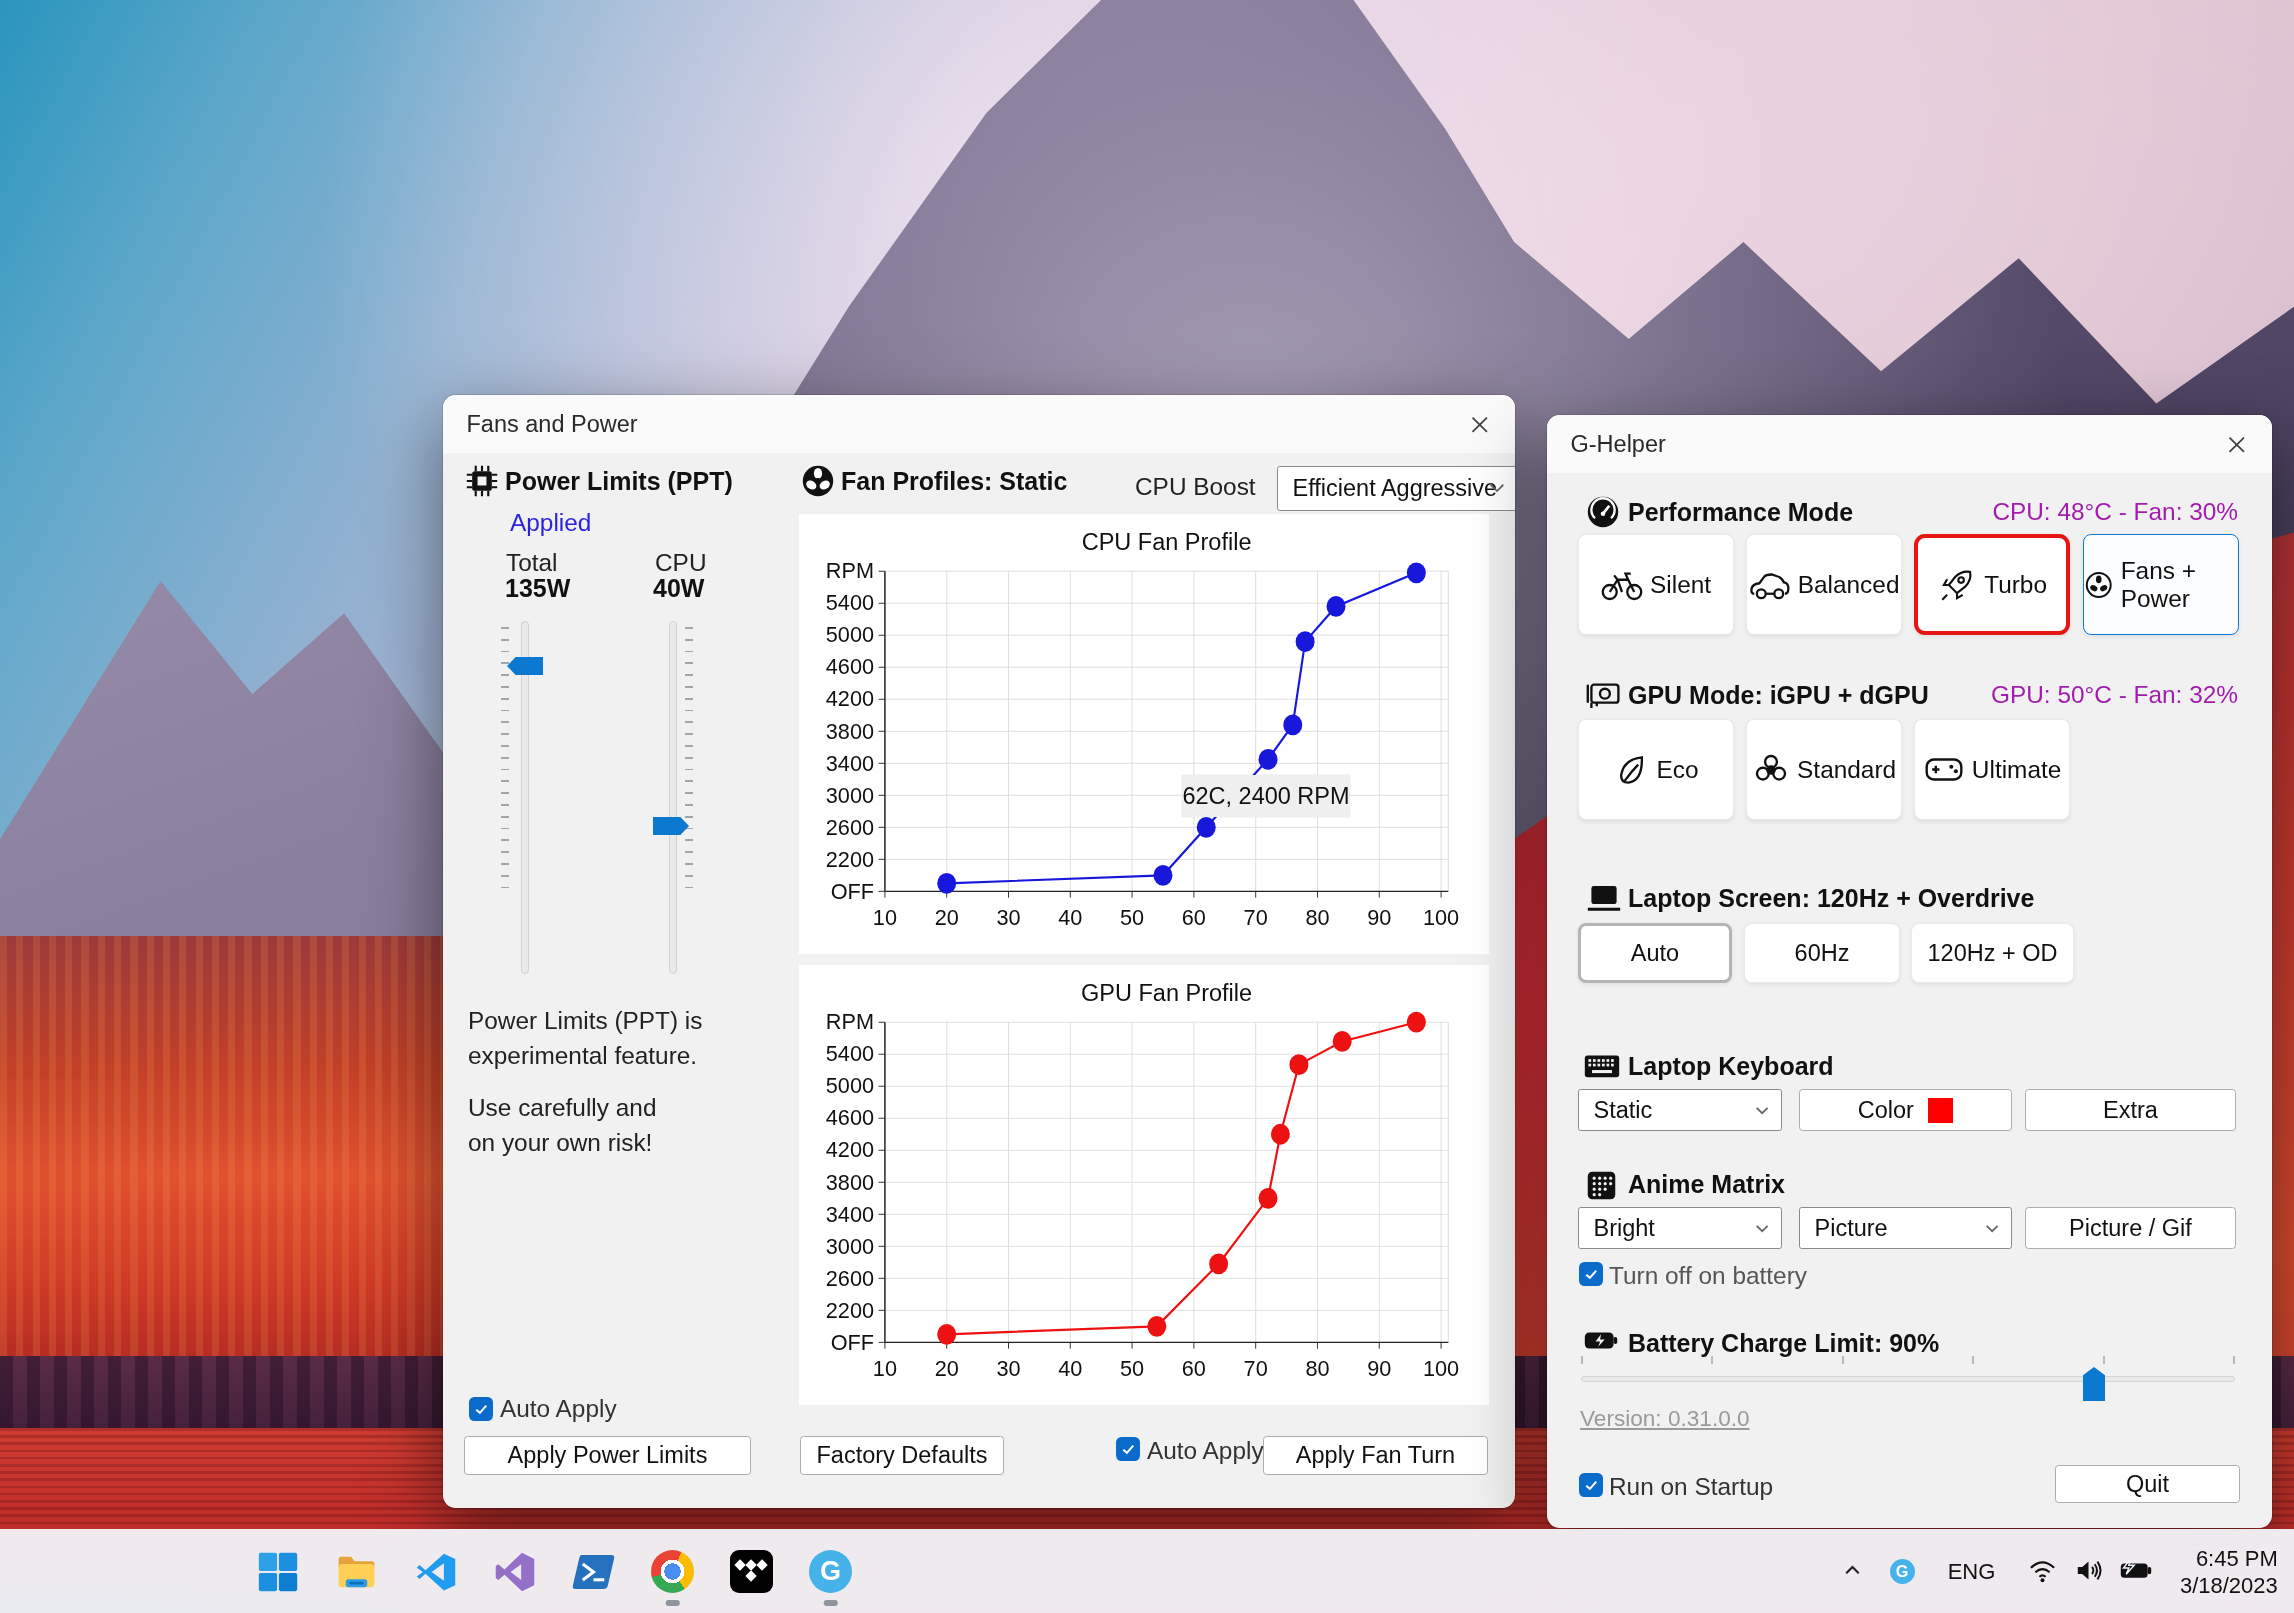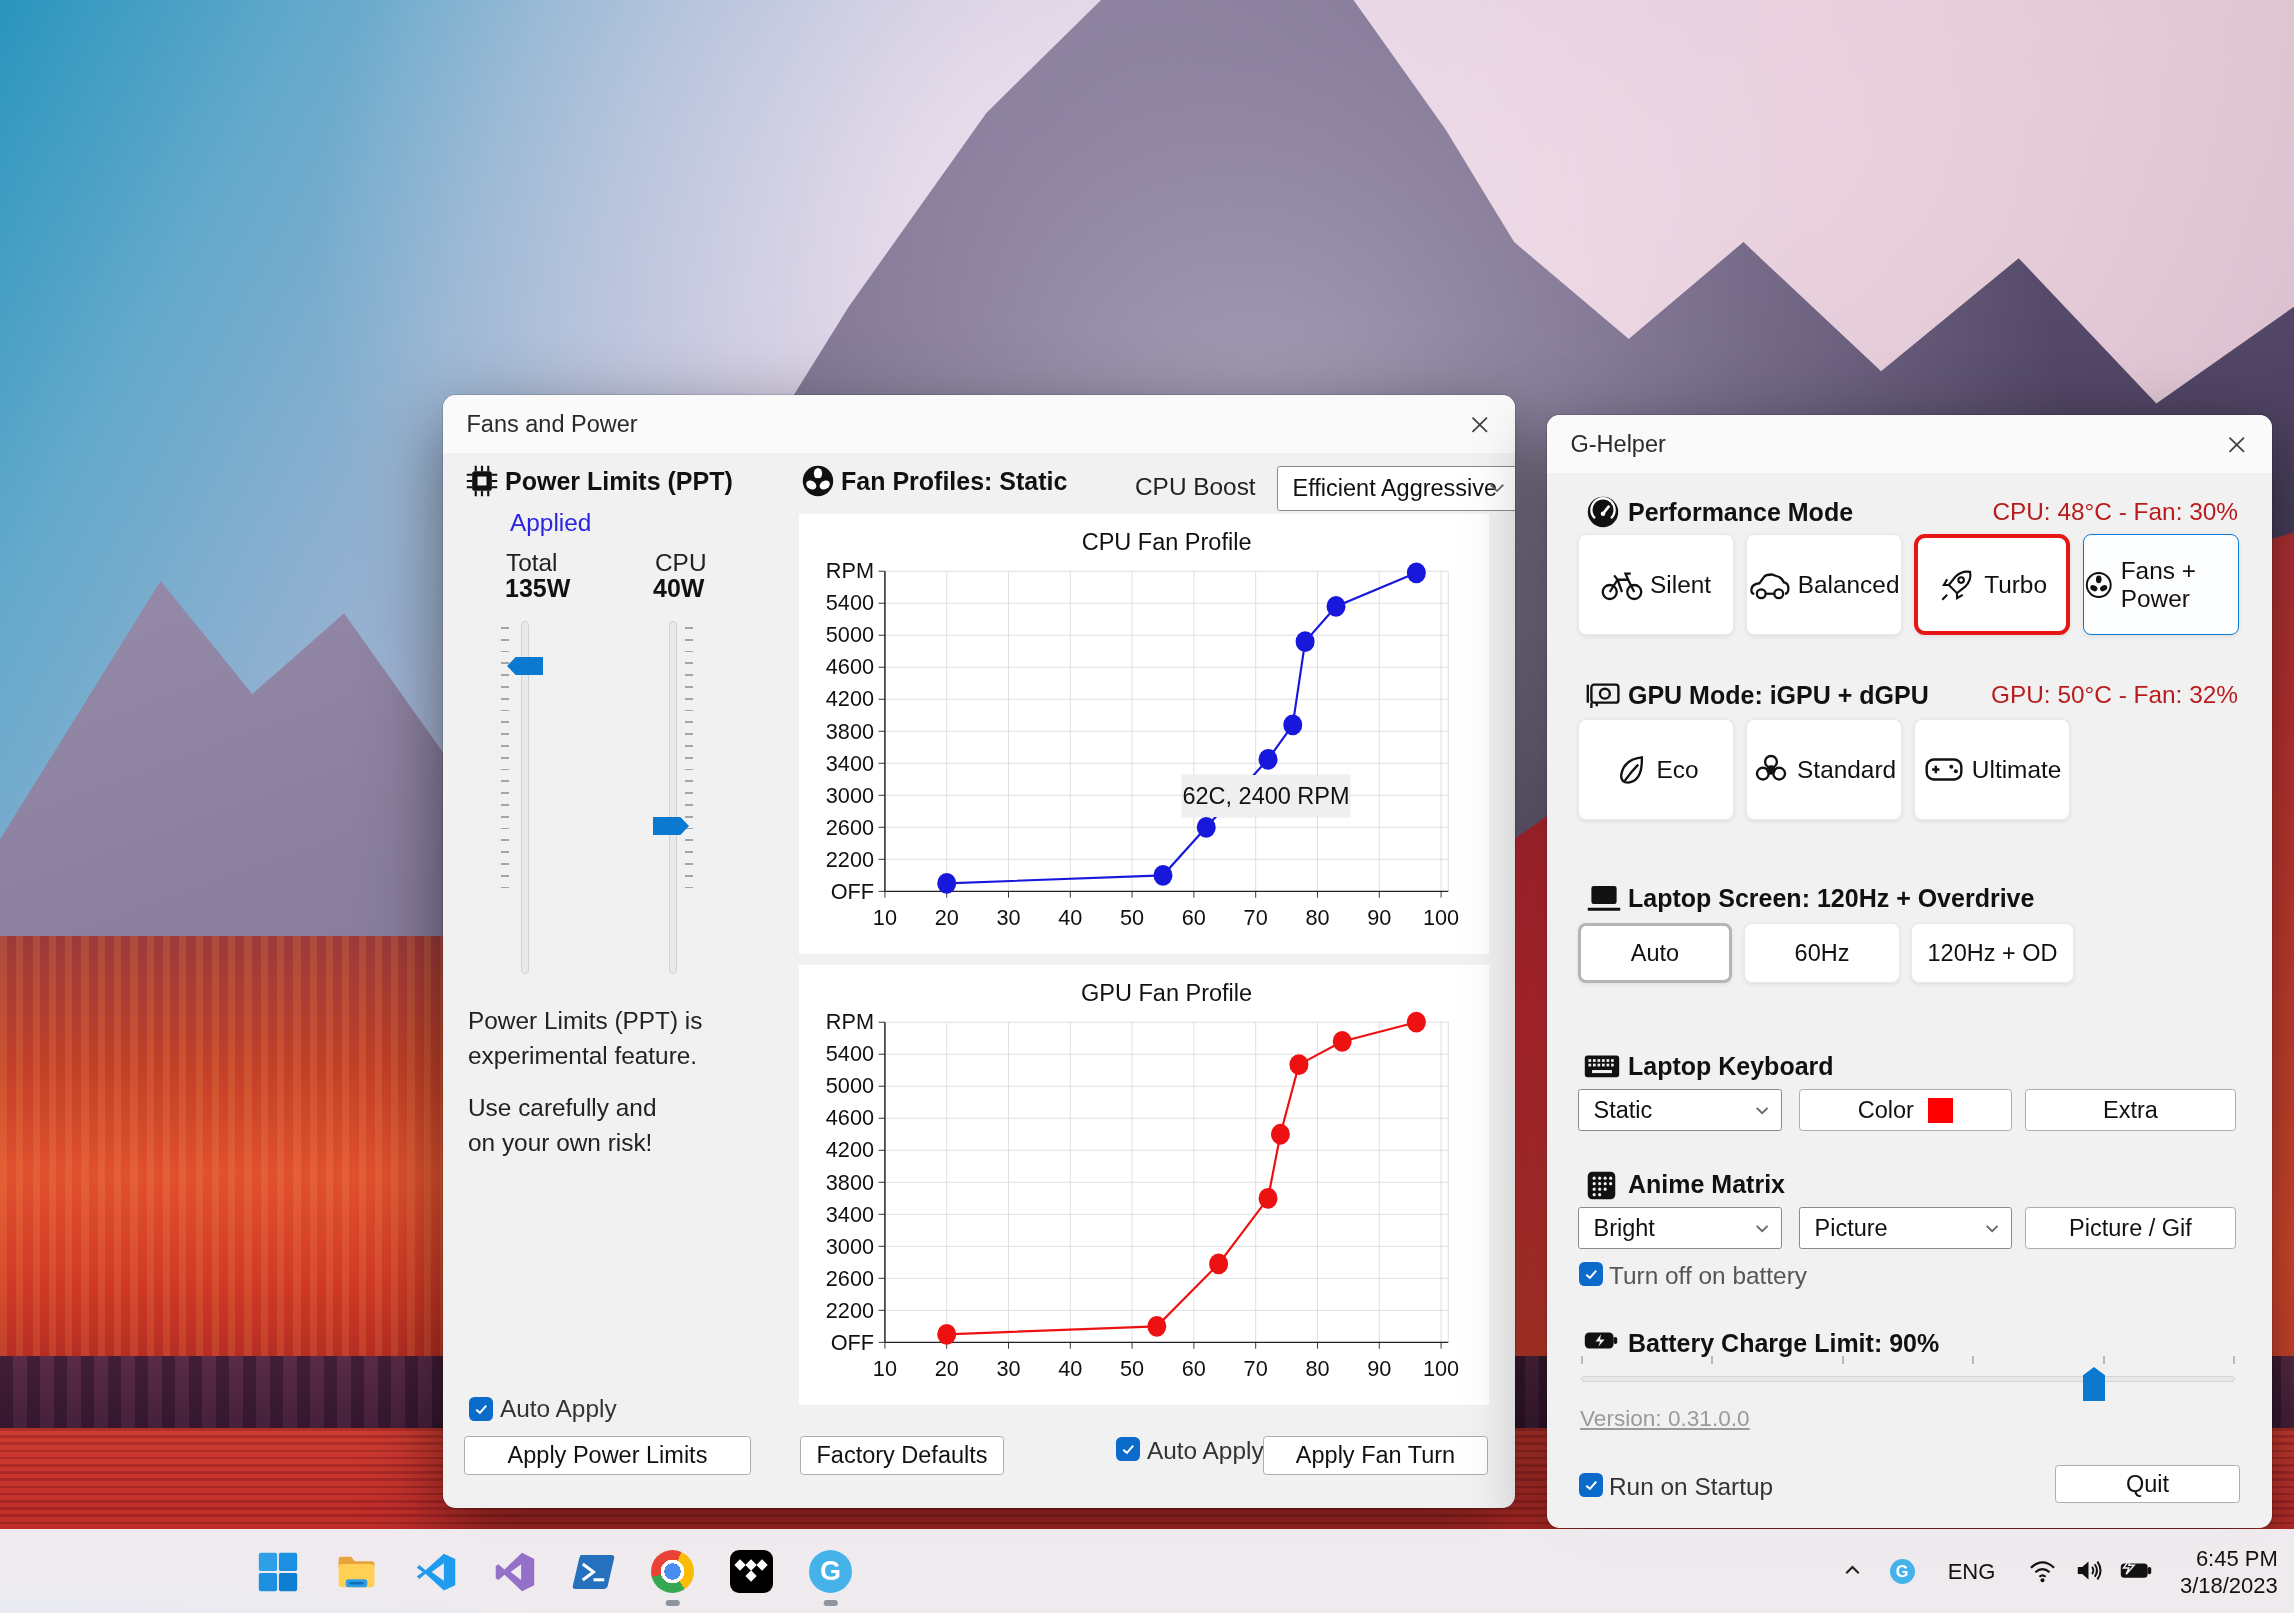--- a/index.html
+++ b/index.html
@@ -49,21 +49,21 @@
   }
 
   
   .win { position:absolute; background:#f1f1f1; border-radius:12.7px; overflow:hidden;
          box-shadow:0 25px 72px rgba(0,0,0,.5), 0 0 0 0.9px rgba(0,0,0,.12); }
   .titlebar { position:absolute; left:0; right:0; top:0; height:58px; background:#fafafa; }
   .title { position:absolute; left:23.5px; top:16.3px; font-size:23.5px; color:#2a2a2a; }
   .close { position:absolute; right:20px; top:14.5px; width:31px; height:31px; display:flex; align-items:center; justify-content:center; }
 
   .hdr { position:absolute; font-size:25px; font-weight:bold; color:#111; }
-  .stats { position:absolute; font-size:24.4px; color:#b91c1c; text-align:right; }
+  .stats { position:absolute; font-size:24.4px; color:#a21caf; text-align:right; }
   .note  { position:absolute; font-size:24.4px; color:#222; line-height:35px; }
   .blue  { color:#2a23e0; }
 
   .btn { position:absolute; background:#fff; border:0.9px solid #adadad; border-radius:3.6px;
          display:flex; align-items:center; justify-content:center; font-size:23.5px; color:#111; }
   .dd  { position:absolute; background:#fff; border:0.9px solid #8a8a8a; border-radius:2.7px;
          display:flex; align-items:center; padding:0 14.5px; font-size:23.5px; color:#111; }
   .dd .chev { position:absolute; right:11px; }
 
   .cb { position:absolute; width:23.5px; height:23.5px; border-radius:5.4px; background:#0b6bcb;

